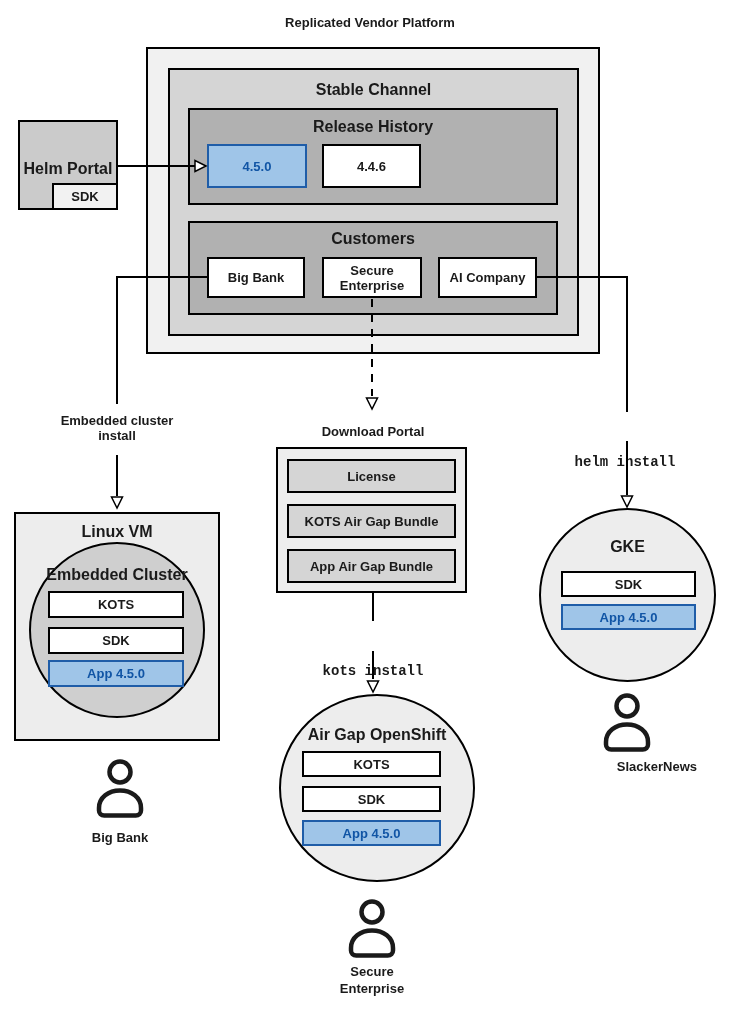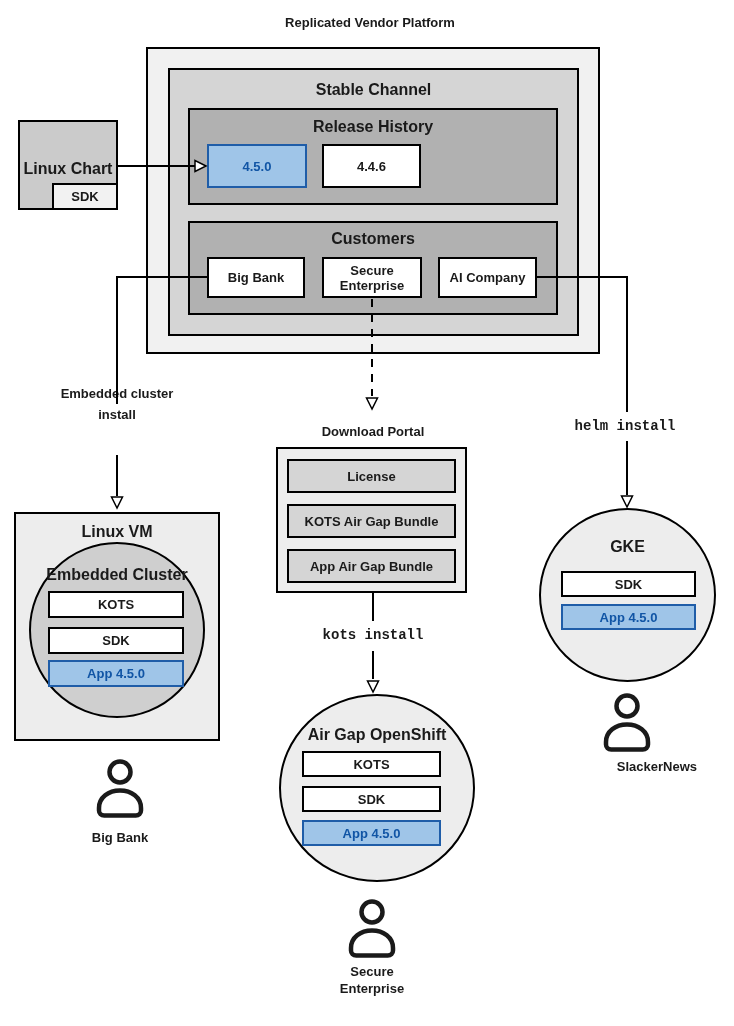--- a/index.html
+++ b/index.html
@@ -13,21 +13,21 @@
   body{font-family:"Liberation Sans","DejaVu Sans",sans-serif;}
   #canvas{position:relative;width:734px;height:1026px;background:#fff;overflow:hidden;}
   .abs{position:absolute;}
   .bold{font-weight:bold;font-size:13px;color:#1a1a1a;}
   .center{text-align:center;}
   .box{position:absolute;border:2px solid var(--ink);}
   .chip{position:absolute;border:2px solid var(--ink);background:#fff;display:flex;align-items:center;justify-content:center;font-weight:bold;font-size:13px;line-height:15px;color:#1a1a1a;text-align:center;}
   .chip.blue{background:var(--hl-fill);border-color:var(--hl-border);color:var(--hl-text);}
   .chip.gray{background:#d5d5d5;}
   .section-title{position:absolute;left:0;right:0;text-align:center;font-weight:bold;font-size:16px;color:#1a1a1a;}
-  .mono{font-family:"Liberation Mono","DejaVu Sans Mono",monospace;font-weight:bold;font-size:14px;color:#1a1a1a;}
+  .mono{font-family:"Liberation Mono","DejaVu Sans Mono",monospace;font-weight:bold;font-size:14px;color:#1a1a1a;margin-top:36px;}
   .circle{border-radius:50%;}
   svg.overlay{position:absolute;left:0;top:0;pointer-events:none;}
 </style>
 </head>
 <body>
 
 <div id="canvas">
 
   <div class="abs bold center" style="left:140px;top:15px;width:460px;">Replicated Vendor Platform</div>
 
@@ -44,25 +44,25 @@
   <div class="chip" style="left:322px;top:144px;width:99px;height:44px;">4.4.6</div>
 
   <div class="box" style="left:188px;top:221px;width:370px;height:94px;background:#b1b1b1;">
     <div class="section-title" style="top:7px;">Customers</div>
   </div>
   <div class="chip" style="left:207px;top:257px;width:98px;height:41px;">Big Bank</div>
   <div class="chip" style="left:322px;top:257px;width:100px;height:41px;padding:0 8px;">Secure Enterprise</div>
   <div class="chip" style="left:438px;top:257px;width:99px;height:41px;">AI Company</div>
 
   <div class="box" style="left:18px;top:120px;width:100px;height:90px;background:#cbcbcb;">
-    <div class="section-title" style="top:38px;">Linux Chart</div>
+    <div class="section-title" style="top:38px;">Helm Portal</div>
   </div>
   <div class="chip" style="left:52px;top:183px;width:66px;height:27px;background:#f2f2f2;">SDK</div>
 
-  <div class="abs bold center" style="left:47px;top:383px;width:140px;line-height:21px;text-align:center;">Embedded cluster install</div>
+  <div class="abs bold center" style="left:47px;top:413px;width:140px;line-height:15px;text-align:center;">Embedded cluster install</div>
   <div class="abs mono center" style="left:545px;top:418px;width:160px;">helm install</div>
   <div class="abs mono center" style="left:293px;top:627px;width:160px;">kots install</div>
   <div class="abs bold center" style="left:303px;top:424px;width:140px;">Download Portal</div>
 
   <div class="box" style="left:276px;top:447px;width:191px;height:146px;background:#ededed;"></div>
   <div class="chip gray" style="left:287px;top:504px;width:169px;height:34px;">KOTS Air Gap Bundle</div>
   <div class="chip gray" style="left:287px;top:459px;width:169px;height:34px;">License</div>
   <div class="chip gray" style="left:287px;top:549px;width:169px;height:34px;">App Air Gap Bundle</div>
 
   <div class="box" style="left:14px;top:512px;width:206px;height:229px;background:#ededed;">

